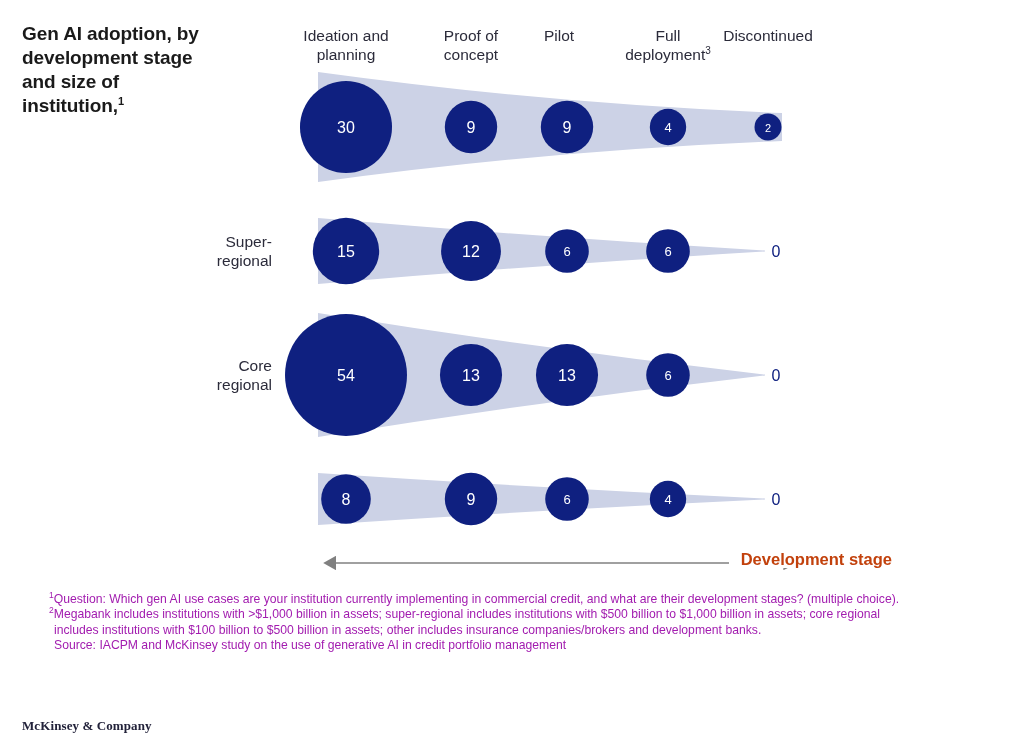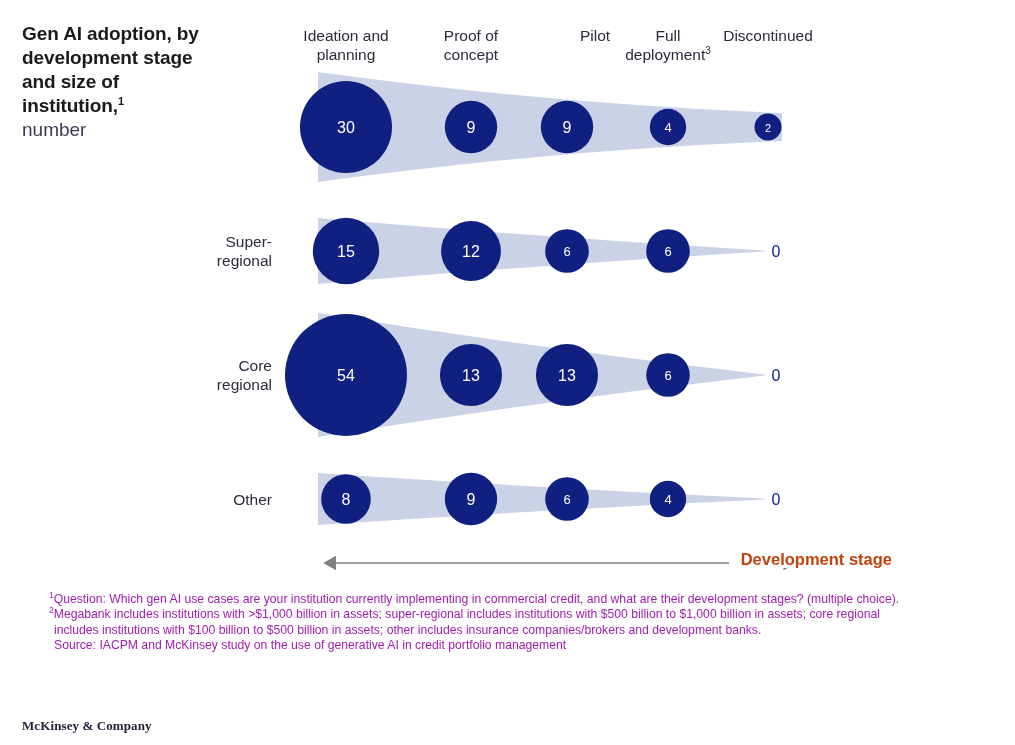--- a/index.html
+++ b/index.html
@@ -163,21 +163,20 @@
     color: #22223a;
     letter-spacing: 0.1px;
     font-family: Liberation Serif, serif;
   }
 </style>
 </head>
 <body>
 
 <div id="title-block">
   <div id="chart-title"><span>Gen AI adoption, by development stage and size of institution,</span><sup>1</sup></div>
-  <div id="chart-subtitle">number</div>
 </div>
 
 <div id="plot">
   <svg id="chart-svg" width="1015" height="600">
       <path d="M 318 72 Q 550 103.9 782 113 L 782 141 Q 550 150.1 318 182 Z" fill="#ccd2e6"></path>
       <path d="M 318 218 Q 541.5 237.14 765 250.5 L 765 251.5 Q 541.5 264.86 318 284 Z" fill="#ccd2e6"></path>
       <path d="M 318 313 Q 541.5 348.96 765 374.5 L 765 375.5 Q 541.5 401.04 318 437 Z" fill="#ccd2e6"></path>
       <path d="M 318 473 Q 541.5 488.08 765 498.5 L 765 499.5 Q 541.5 509.92 318 525 Z" fill="#ccd2e6"></path>
       <circle cx="346" cy="127" r="46.02186650951721" fill="#0f2080"></circle>
       <text x="346" y="127.5" class="bubble-value">30</text>
@@ -212,26 +211,25 @@
       <circle cx="471" cy="499" r="26.19322726001624" fill="#0f2080"></circle>
       <text x="471" y="499.5" class="bubble-value">9</text>
       <circle cx="567" cy="499" r="21.786737433882948" fill="#0f2080"></circle>
       <text x="567" y="499.5" class="bubble-value small">6</text>
       <circle cx="668" cy="499" r="18.188853556952303" fill="#0f2080"></circle>
       <text x="668" y="499.5" class="bubble-value small">4</text>
       <text x="776" y="499.5" class="zero-value">0</text>
     </svg>
 <div class="col-header" style="width: 130px; left: 406px; top: 26px;">Proof of<br>concept</div>
     <div class="col-header" style="width: 150px; left: 271px; top: 26px;">Ideation and<br>planning</div>
-    <div class="col-header" style="width: 110px; left: 540px; top: 26px;">Pilot</div>
+    <div class="col-header" style="width: 110px; left: 504px; top: 26px;">Pilot</div>
     <div class="col-header" style="width: 150px; left: 593px; top: 26px;">Full<br>deployment<sup>3</sup></div>
     <div class="col-header" style="width: 140px; left: 698px; top: 26px;">Discontinued</div>
     <div class="row-label" style="width: 160px; left: 112px; top: 232px;">Super-<br>regional</div>
     <div class="row-label" style="width: 160px; left: 112px; top: 356px;">Core<br>regional</div>
-    <div class="row-label" style="width: 160px; left: 112px; top: 489.5px;">Other</div>
   </div>
 
 <div id="axis-wrap">
   <svg width="1015" height="32">
     <defs>
       <marker id="arrL" markerWidth="9" markerHeight="9" refX="8" refY="4.5" orient="auto">
         <path d="M8,0 L0,4.5 L8,9 Z" fill="#808080"></path>
       </marker>
       <marker id="arrR" markerWidth="9" markerHeight="9" refX="1" refY="4.5" orient="auto">
         <path d="M0,0 L9,4.5 L0,9 Z" fill="#808080"></path>

